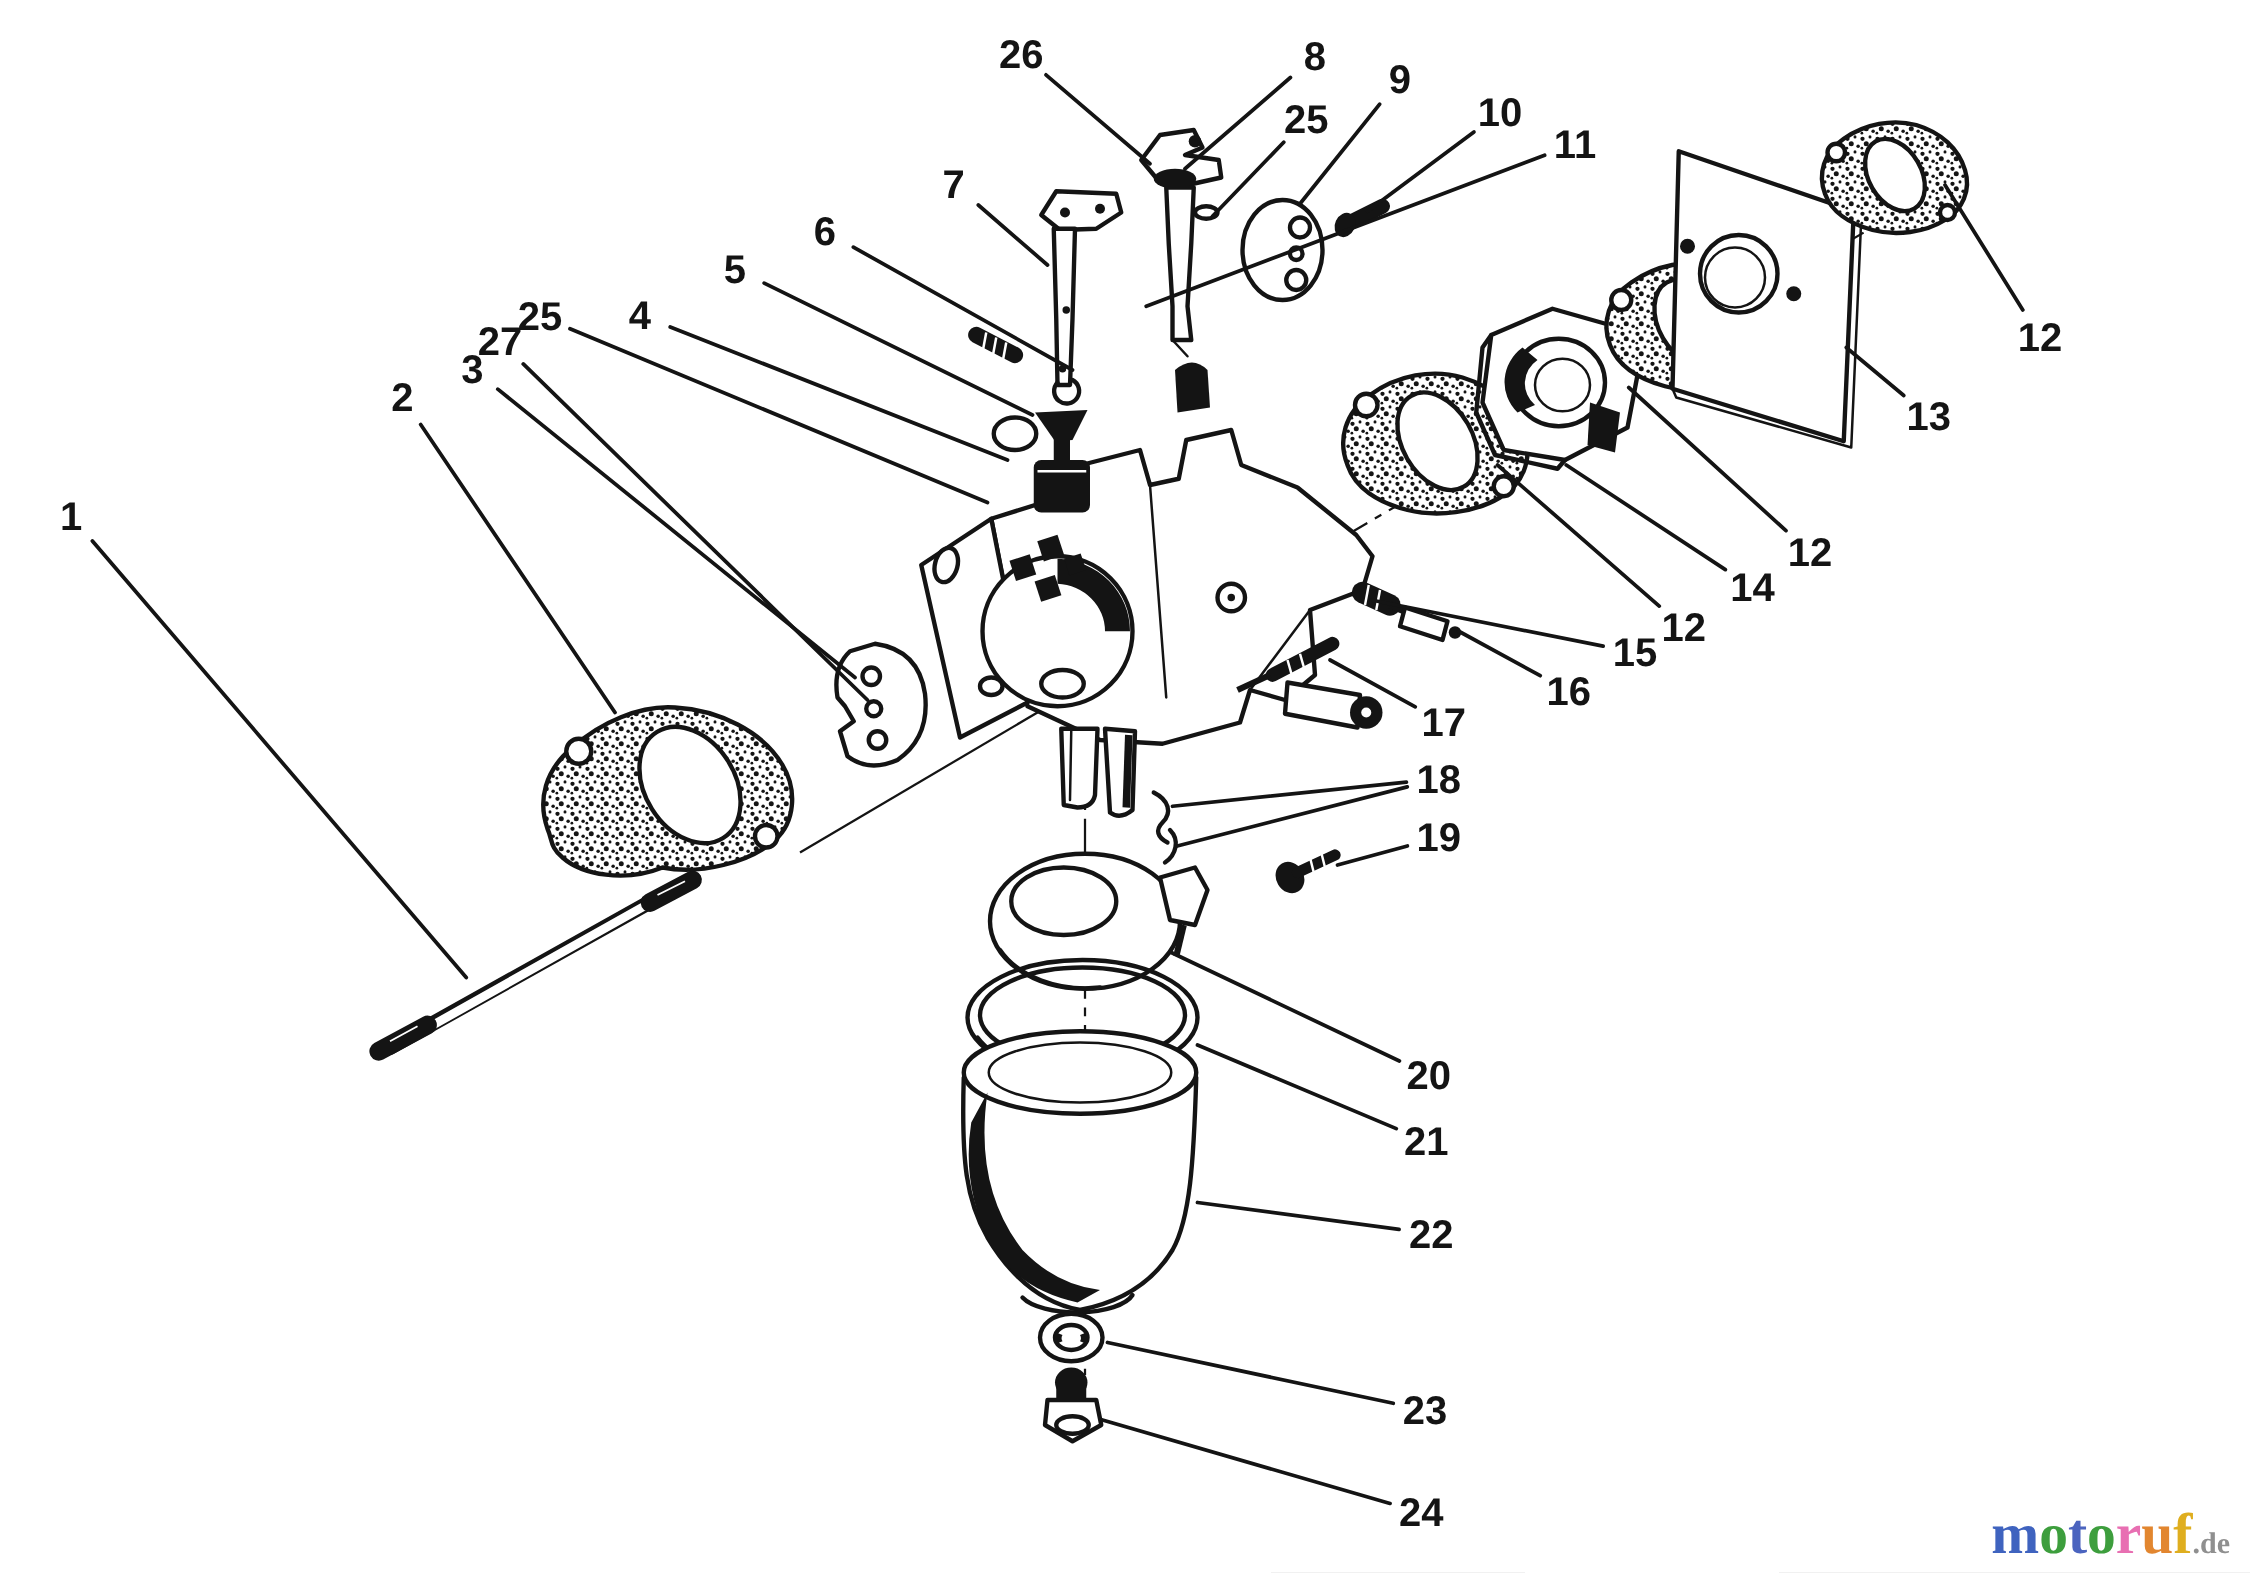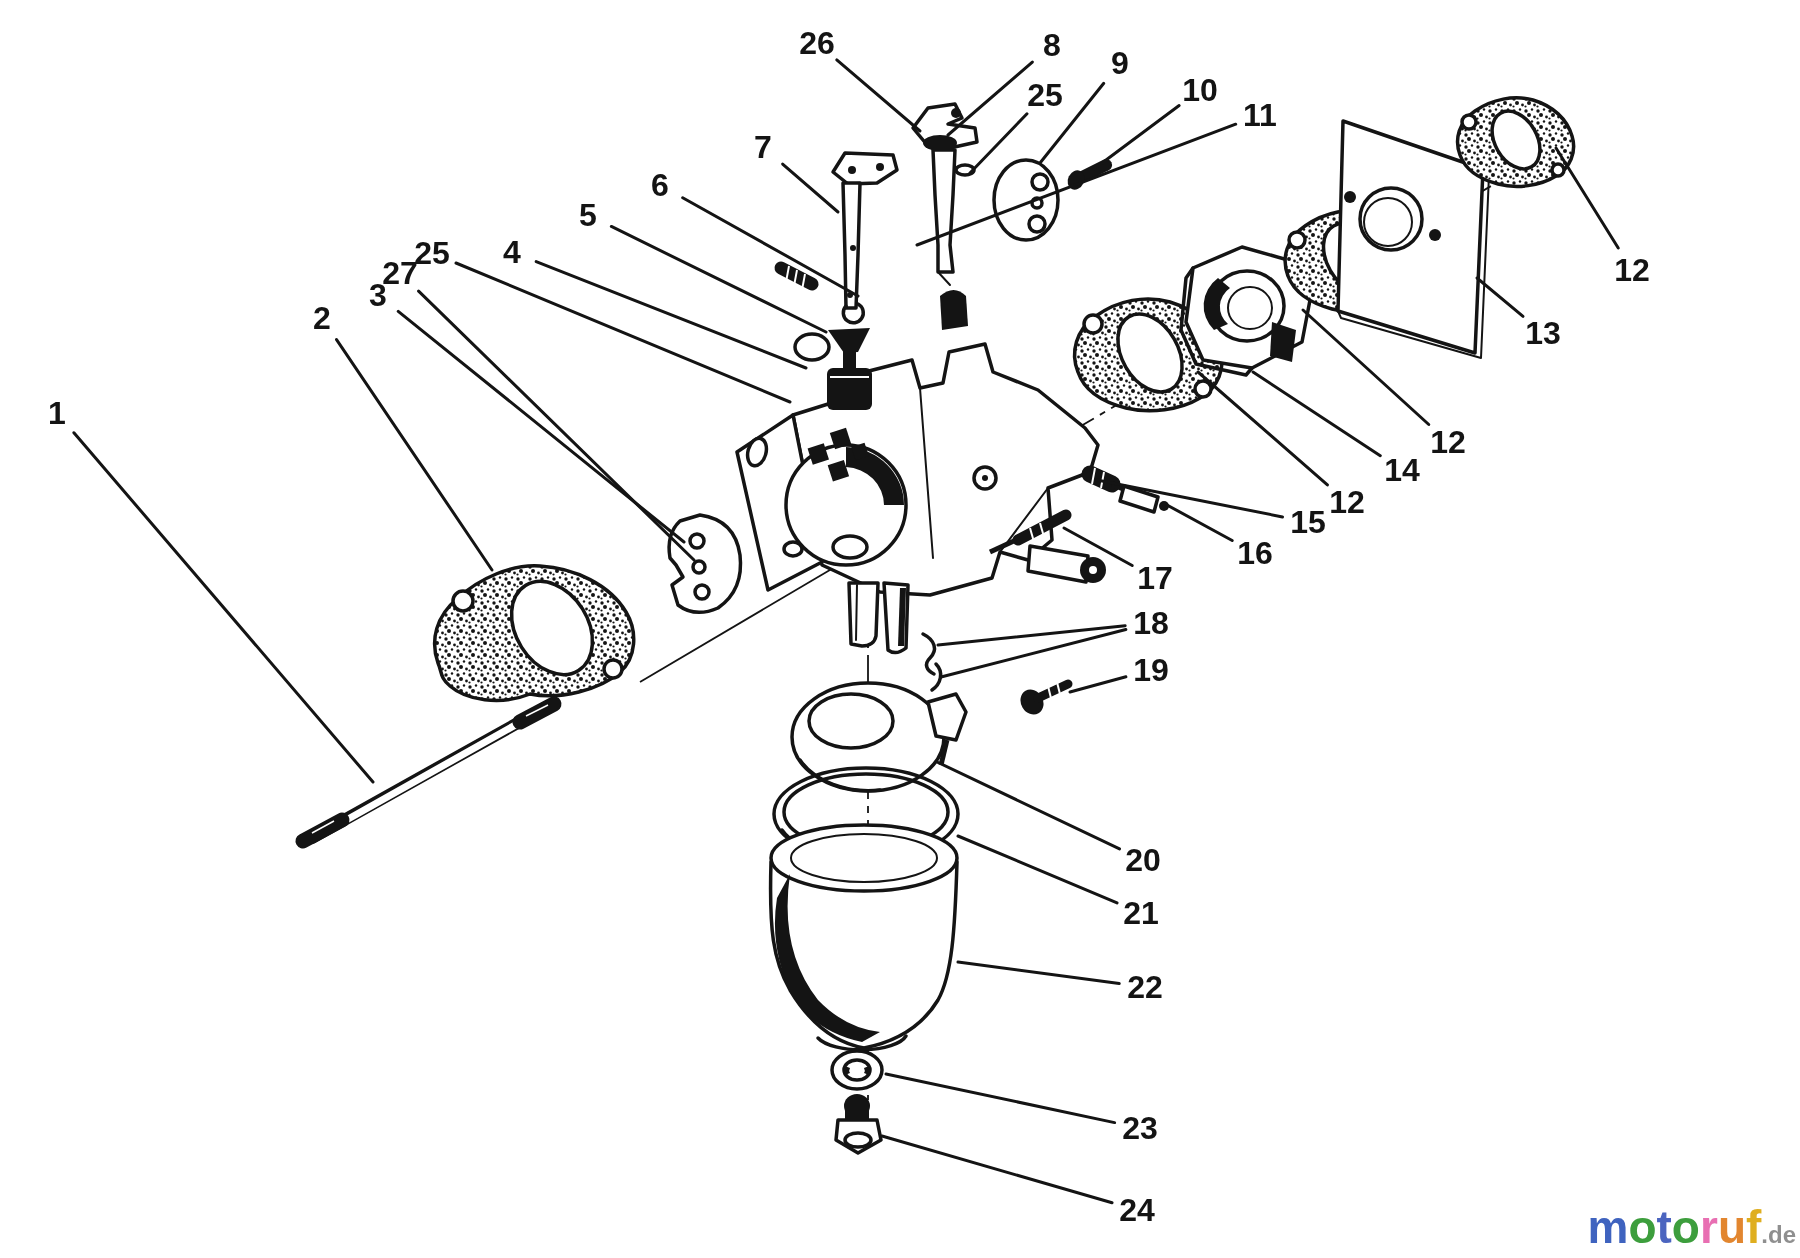--- a/index.html
+++ b/index.html
@@ -7,21 +7,21 @@
          font-family:"Liberation Sans",sans-serif;}
   #stage svg{position:absolute;left:0;top:0;}
   .ln{stroke:#141414;fill:none;stroke-width:3.5;stroke-linejoin:round;stroke-linecap:round;}
   .ln2{stroke:#141414;fill:none;stroke-width:2;stroke-linejoin:round;stroke-linecap:round;}
   .fw{fill:#ffffff;}
   .fb{fill:#141414;}
   .stip{fill:url(#stip);}
   .leader{stroke:#141414;stroke-width:3;stroke-linecap:round;}
   .axis{stroke:#141414;stroke-width:1.8;fill:none;}
   .callout-text{font-family:"Liberation Sans",sans-serif;font-size:32px;font-weight:bold;fill:#141414;}
-  #watermark{position:absolute;right:4px;bottom:8px;font-family:Liberation Sans, sans-serif;
+  #watermark{position:absolute;right:16px;bottom:8px;font-family:Liberation Serif, serif;
              font-size:46px;font-weight:bold;letter-spacing:0px;line-height:1;user-select:none;}
   #watermark span{display:inline-block;}
   #watermark .suffix{font-size:24px;font-weight:bold;vertical-align:baseline;}
 </style>
 </head>
 <body>
 
 <div id="stage">
 <svg viewBox="0 0 1800 1258" width="1800" height="1258">
   <defs>

